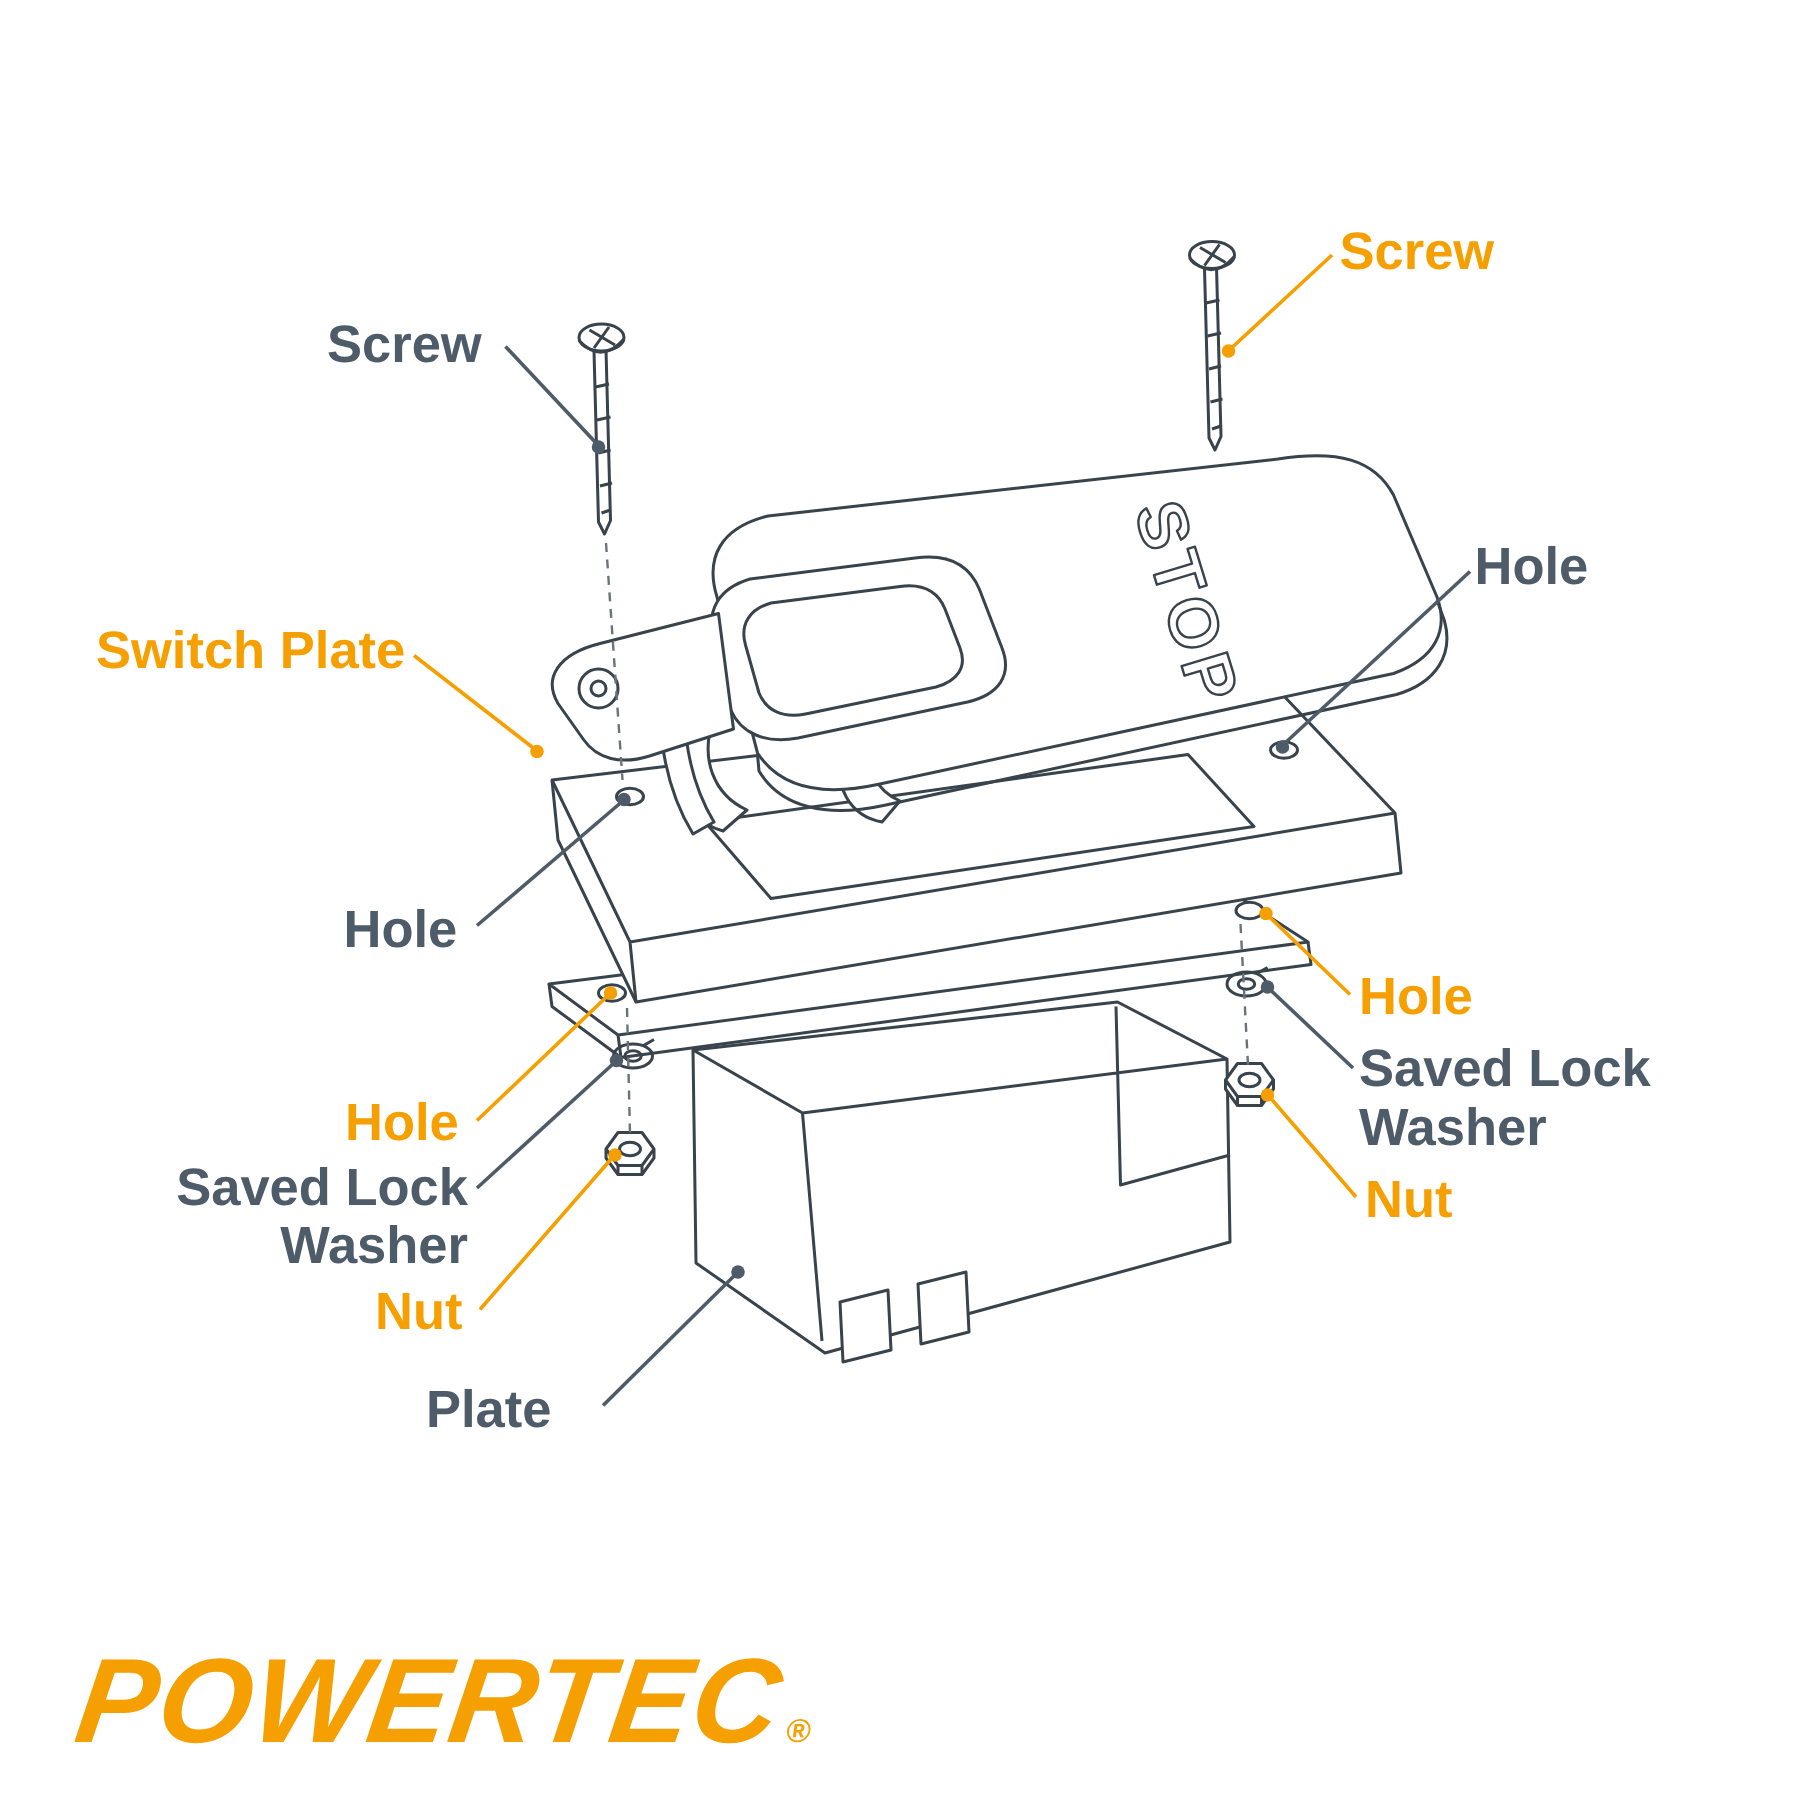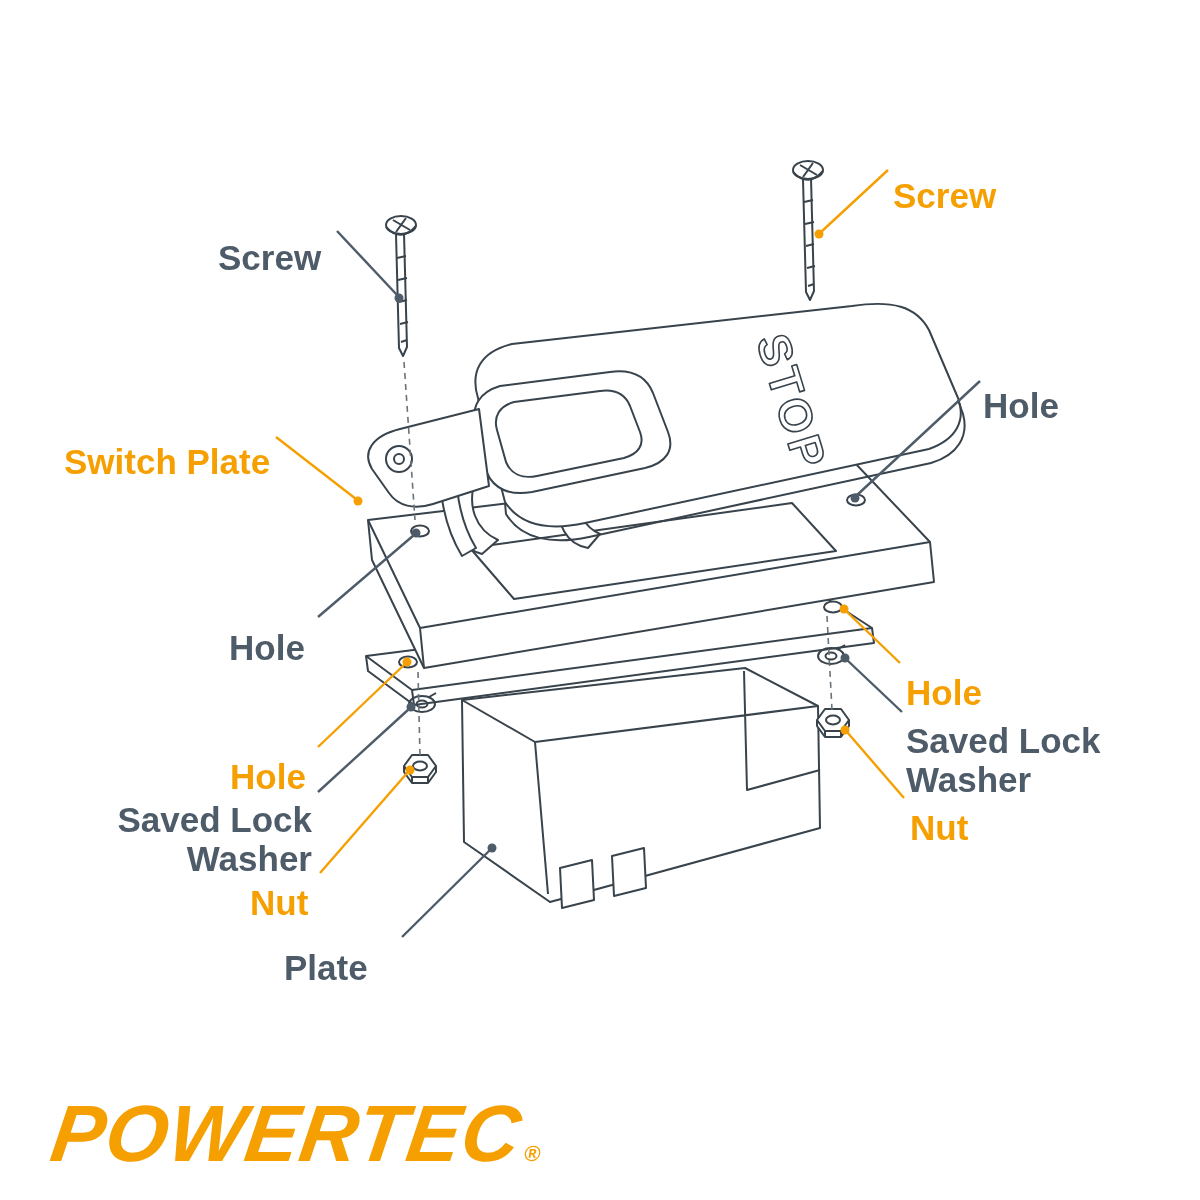--- a/index.html
+++ b/index.html
@@ -2,21 +2,21 @@
 <html><head>
 <meta charset="utf-8">
 <style>
   html,body{margin:0;padding:0;background:#fff;}
   .canvas{
     position:relative;width:1200px;height:1200px;background:#fff;overflow:hidden;
     font-family:"Liberation Sans", sans-serif;
   }
   .drawing{position:absolute;left:0;top:0;width:1200px;height:1200px;}
   .label{
-    position:absolute;font-size:35px;font-weight:bold;line-height:1.12;white-space:nowrap;margin-top:28px;
+    position:absolute;font-size:35px;font-weight:bold;line-height:1.12;white-space:nowrap;
   }
   .slate{color:#4E5B68;}
   .orange{color:#F59F00;}
   .align-right{text-align:right;}
   .brand{
     position:absolute;left:52px;top:1088px;color:#F59F00;
     font-style:italic;font-weight:bold;transform:skewX(-8deg);
   }
   .wordmark{font-size:80px;letter-spacing:1px;}
   .reg{font-size:22px;margin-left:6px;}

